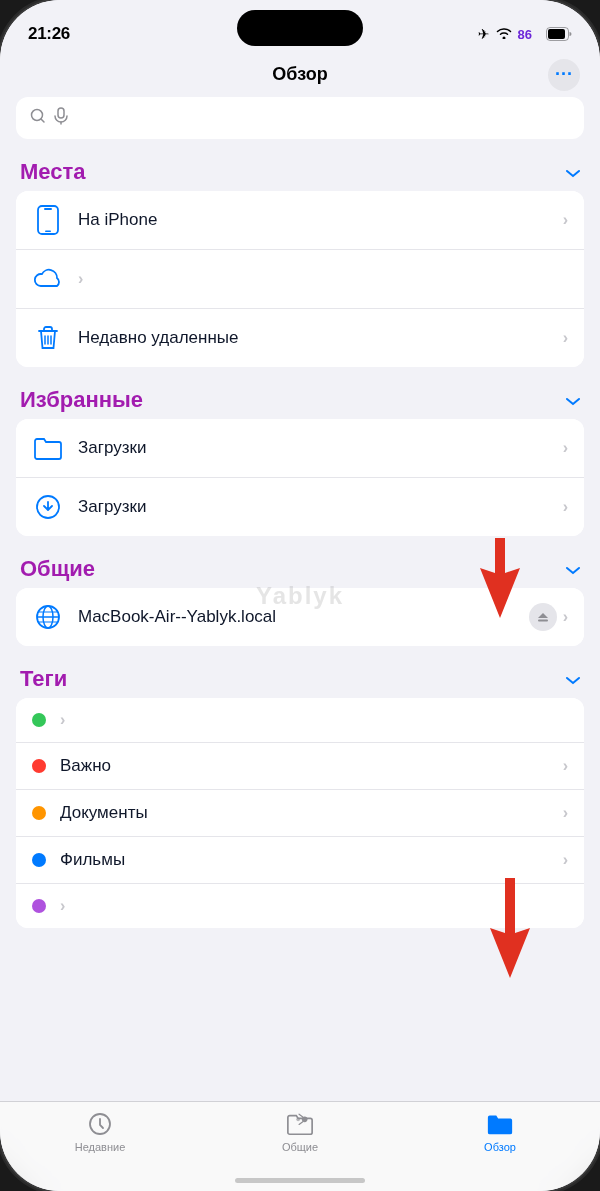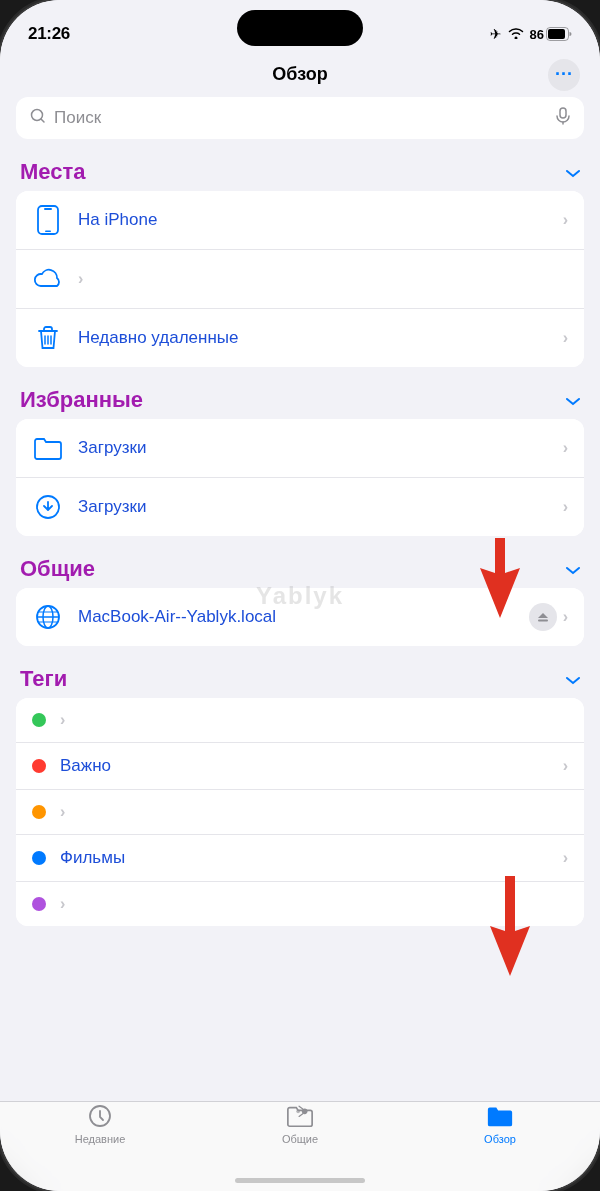--- a/index.html
+++ b/index.html
@@ -65,22 +65,22 @@
       display: flex;
       align-items: center;
       gap: 6px;
     }
 
     .battery-icon {
       display: flex;
       align-items: center;
       font-size: 13px;
       font-weight: 600;
-      color: #000000;
-      gap: 2px;
+      color: #6d28d9;
+      gap: 14px;
     }
 
     
     .content {
       background: #f2f2f7;
       height: calc(100% - 54px - 90px);
       overflow-y: auto;
       padding: 0 0 10px;
     }
 
@@ -186,21 +186,21 @@
       display: flex;
       align-items: center;
       justify-content: center;
       margin-right: 14px;
       flex-shrink: 0;
     }
 
     .list-item-text {
       flex: 1;
       font-size: 17px;
-      color: #1d4ed8;
+      color: #0f172a;
     }
 
     .list-item-accessory {
       display: flex;
       align-items: center;
       gap: 6px;
     }
 
     .chevron-right {
       color: #c7c7cc;
@@ -247,20 +247,21 @@
       position: absolute;
       bottom: 0;
       left: 0;
       right: 0;
       height: 90px;
       background: rgba(249,249,249,0.94);
       border-top: 0.5px solid #d1d1d6;
       display: flex;
       align-items: flex-start;
       justify-content: space-around;
+      padding-top: 8px;
       backdrop-filter: blur(10px);
     }
 
     .tab-item {
       display: flex;
       flex-direction: column;
       align-items: center;
       gap: 3px;
       cursor: pointer;
       flex: 1;
@@ -336,21 +337,20 @@
         </div>
       </div>
 
       <div class="search-bar">
         <span style="color:#8e8e93;">
           <svg width="16" height="16" viewBox="0 0 16 16" fill="none">
             <circle cx="7" cy="7" r="5.5" stroke="#8e8e93" stroke-width="1.5"></circle>
             <path d="M11 11l3 3" stroke="#8e8e93" stroke-width="1.5" stroke-linecap="round"></path>
           </svg>
         </span>
-        <span class="search-placeholder">Поиск</span>
         <span>
           <svg width="14" height="18" viewBox="0 0 14 18" fill="none">
             <rect x="4" y="1" width="6" height="10" rx="3" stroke="#8e8e93" stroke-width="1.5" fill="none"></rect>
             <path d="M1 9a6 6 0 0 0 12 0" stroke="#8e8e93" stroke-width="1.5" stroke-linecap="round" fill="none"></path>
             <line x1="7" y1="15" x2="7" y2="17" stroke="#8e8e93" stroke-width="1.5" stroke-linecap="round"></line>
           </svg>
         </span>
       </div>
 
       <div class="section">
@@ -499,20 +499,21 @@
           </div>
 
           <div class="list-item">
             <div class="tag-dot" style="background:#ff3b30;width:14px;height:14px;border-radius:50%;margin-right:14px;flex-shrink:0;"></div>
             <span class="list-item-text">Важно</span>
             <span class="chevron-right">›</span>
           </div>
 
           <div class="list-item">
             <div class="tag-dot" style="background:#ff9500;width:14px;height:14px;border-radius:50%;margin-right:14px;flex-shrink:0;"></div>
+            <span class="list-item-text">Документы</span>
             <span class="chevron-right">›</span>
           </div>
 
           <div class="list-item">
             <div class="tag-dot" style="background:#007aff;width:14px;height:14px;border-radius:50%;margin-right:14px;flex-shrink:0;"></div>
             <span class="list-item-text">Фильмы</span>
             <span class="chevron-right">›</span>
           </div>
 
           <div class="list-item">

